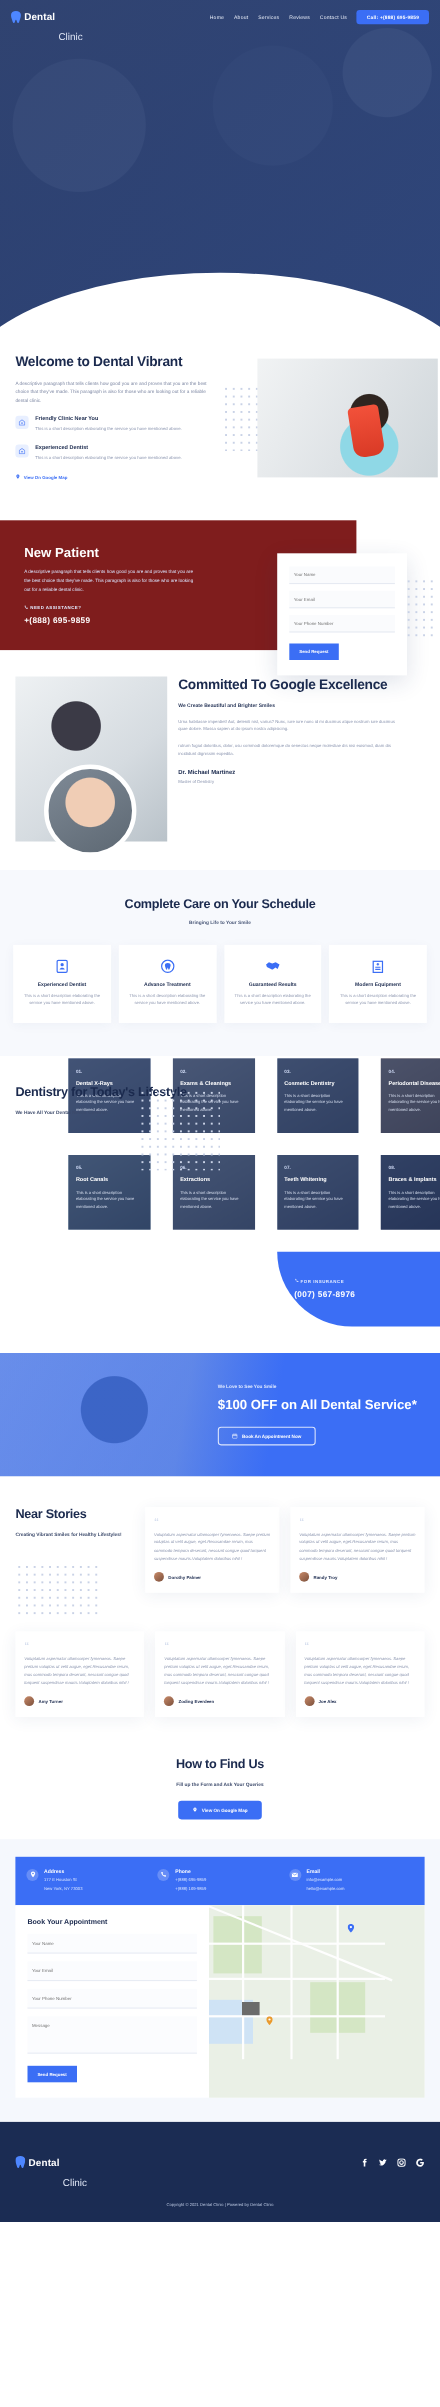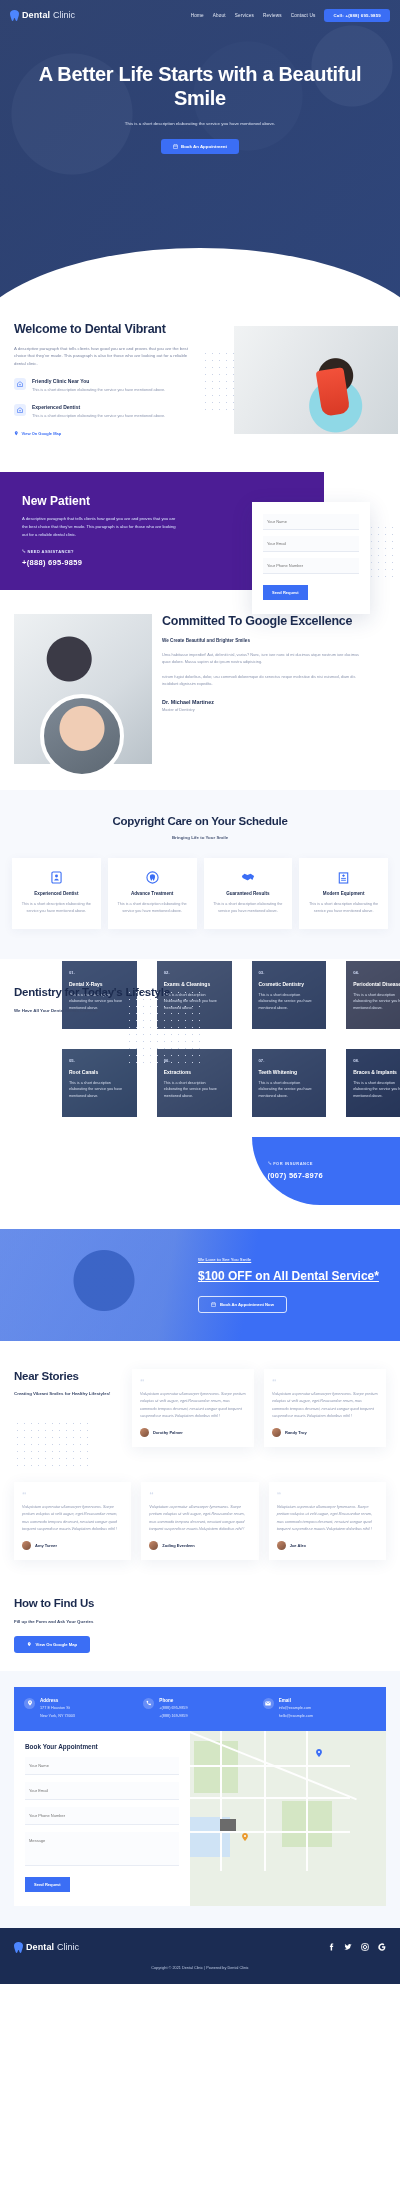--- a/index.html
+++ b/index.html
@@ -31,21 +31,21 @@
   }
   .nav {
     position:relative; z-index:5;
     display:flex; align-items:center; justify-content:space-between;
     padding:6px 10px 0 10px;
     height:24px;
   }
   .brand { display:flex; align-items:center; gap:3px; }
   .brand-mark { width:9px;height:11px;display:block; }
   .brand-bold { color:#fff; font-weight:700; font-size:9px; letter-spacing:.1px;}
-  .brand-light { color:#dfe6f5; font-weight:400; font-size:9px; }
+  .brand-light { color:#dfe6f5; font-weight:400; font-size:9px;margin-top:36px; }
   .nav-links { display:flex; align-items:center; gap:9px; }
   .nav-links a {
     color:#e6ebf7; font-size:4.6px; text-decoration:none; letter-spacing:.2px;
     white-space:nowrap;
   }
   .nav-cta {
     background:#3b6ef5; color:#fff; font-size:4.4px; font-weight:700;
     padding:4px 9px; border-radius:3px; white-space:nowrap; letter-spacing:.2px;
   }
   .hero-body{
@@ -101,21 +101,21 @@
   }
   .welcome-img:after{
     content:""; position:absolute; left:52%; top:40%; width:28px; height:46px;
     background:linear-gradient(180deg,#f2513a,#d93a26);
     border-radius:4px 4px 10px 10px; transform:rotate(-9deg);
   }
 
   
   .np { position:relative; margin-top:6px; }
   .np-blue{
-    background:#4c1d95; height:118px; width:324px;
+    background:#7f1d1d; height:118px; width:324px;
     padding:22px 0 0 22px; color:#fff;
   }
   .np h2 { font-size:12px; font-weight:700; }
   .np .np-p { font-size:4.2px; line-height:1.85; color:#dbe5ff; margin-top:7px; width:156px;}
   .np-assist{ margin-top:11px; font-size:4px; font-weight:700; color:#e3ebff; letter-spacing:.4px;}
   .np-phone{ font-size:7.5px; font-weight:700; margin-top:4px; letter-spacing:.3px;}
   .np-card{
     position:absolute; right:30px; top:30px; width:118px;
     background:#fff; box-shadow:0 6px 20px rgba(30,50,100,.14);
     padding:12px 11px 14px;
@@ -193,21 +193,21 @@
 
   
   .offer{
     position:relative; margin-top:24px; height:112px; overflow:hidden;
     background:
       linear-gradient(100deg, rgba(59,110,245,.55) 0 42%, #3b6ef5 62%),
       radial-gradient(circle at 26% 46%, #3d5a8e 0 30px, transparent 31px),
       linear-gradient(120deg,#9fb4dd,#6f8fd0);
     display:flex; align-items:center;
   }
-  .offer-in{ margin-left:198px; color:#fff;text-decoration:underline;}
+  .offer-in{ margin-left:198px; color:#fff;}
   .offer-l{ font-size:4.3px; font-weight:700; color:#dde7ff;}
   .offer-h{ font-size:12px; font-weight:700; line-height:1.3; margin-top:7px;}
   .offer-btn{
     display:inline-flex;align-items:center;gap:4px;margin-top:11px;
     border:1px solid rgba(255,255,255,.8); color:#fff; font-size:4.2px;
     font-weight:700; padding:5px 12px; border-radius:3px;
   }
 
   
   .happy{ padding:28px 14px 26px; position:relative; }
@@ -222,21 +222,21 @@
     padding:9px 8px 10px; position:relative;
   }
   .tq{ font-size:9px; color:#d7dfef; font-weight:700; line-height:1;}
   .tt{ font-size:3.8px; line-height:1.95; color:#8b95af; font-style:italic; margin-top:4px;}
   .tmeta{ display:flex; align-items:center; gap:4px; margin-top:8px;}
   .tav{ width:9px;height:9px;border-radius:50%;background:linear-gradient(140deg,#c98b6a,#7a4f3b);}
   .tn{ font-size:4px; font-weight:700; color:#1b2a4e;}
   .tcards2{ display:grid; grid-template-columns:repeat(3,1fr); gap:10px; margin-top:14px;}
 
   
-  .find{ text-align:left; padding:10px 14px 0; }
+  .find{ text-align:center; padding:10px 14px 0; }
   .find .h2{ font-size:11.5px; }
   .find-sub{ font-size:4.4px;font-weight:700;color:#3c4a6b;margin-top:8px;}
   .find-btn{
     display:inline-flex;align-items:center;gap:4px;margin-top:12px;
     background:#3b6ef5;color:#fff;font-size:4.2px;font-weight:700;
     padding:6px 13px;border-radius:3px;
   }
   .contact{ background:#f5f8fd; margin-top:18px; padding:16px 14px 22px;}
   .cbar{ background:#3b6ef5; display:flex; padding:11px 10px; gap:6px;}
   .citem{ flex:1; display:flex; gap:5px; align-items:flex-start;}
@@ -287,33 +287,20 @@
       <div class="nav-links">
         <a href="#">Home</a>
         <a href="#">About</a>
         <a href="#">Services</a>
         <a href="#">Reviews</a>
         <a href="#">Contact Us</a>
         <span class="nav-cta">Call: +(888) 695-9859</span>
       </div>
     </div>
 
-    <div class="hero-body">
-      <div class="hero-title">A Better Life Starts with a Beautiful Smile</div>
-      <div class="hero-sub">This is a short description elaborating the service you have mentioned above.</div>
-      <span class="hero-btn">
-        <span class="ico">
-          <svg width="5" height="5" viewBox="0 0 12 12">
-              <rect x="1" y="2" width="10" height="9" rx="1.2" fill="none" stroke="#fff" stroke-width="1.3"></rect>
-              <path d="M1 5h10M4 1v2M8 1v2" stroke="#fff" stroke-width="1.3"></path>
-            </svg>
-        </span>
-        <span>Book An Appointment</span>
-      </span>
-    </div>
     <div class="hero-curve"></div>
   </div>
 
   <div class="welcome sec">
     <div class="welcome-left">
       <div class="h2">Welcome to Dental Vibrant</div>
       <p class="small">A descriptive paragraph that tells clients how good you are and proves that you are the best choice that they've made. This paragraph is also for those who are looking out for a reliable dental clinic.</p>
 
       <div class="feat">
         <span class="feat-ic">
@@ -391,21 +378,21 @@
       <div class="h2">Committed To Google Excellence</div>
       <div class="comm-sub">We Create Beautiful and Brighter Smiles</div>
       <p class="tiny">Urna habitasse imperdiet! Aut, deleniti nisl, varius? Nunc, iure iure nunc id mi ducimus atque nostrum iure ducimus quae dolore. Massa sapien at do ipsum nostra adipisicing.</p>
       <p class="tiny">rutrum fugiat doloribus, dolor, usu commodi doloremque do senectus neque molestiae dis nisi euismod, diam dis incididunt dignissim expedita.</p>
       <div class="doc-name">Dr. Michael Martinez</div>
       <div class="doc-role">Master of Dentistry</div>
     </div>
   </div>
 
   <div class="care sec">
-    <div class="h2">Copyright Care on Your Schedule</div>
+    <div class="h2">Complete Care on Your Schedule</div>
     <div class="care-sub">Bringing Life to Your Smile</div>
     <div class="care-grid">
       <div class="care-card">
         <div class="care-ic">
           <svg width="11" height="13" viewBox="0 0 12 14">
               <rect x="1" y="1" width="10" height="12" rx="1.3" fill="none" stroke="#3b6ef5" stroke-width="1.2"></rect>
               <circle cx="6" cy="5.4" r="1.6" fill="#3b6ef5"></circle>
               <path d="M3.4 10.2c.4-1.2 1.4-1.8 2.6-1.8s2.2.6 2.6 1.8z" fill="#3b6ef5"></path>
             </svg>
         </div>

